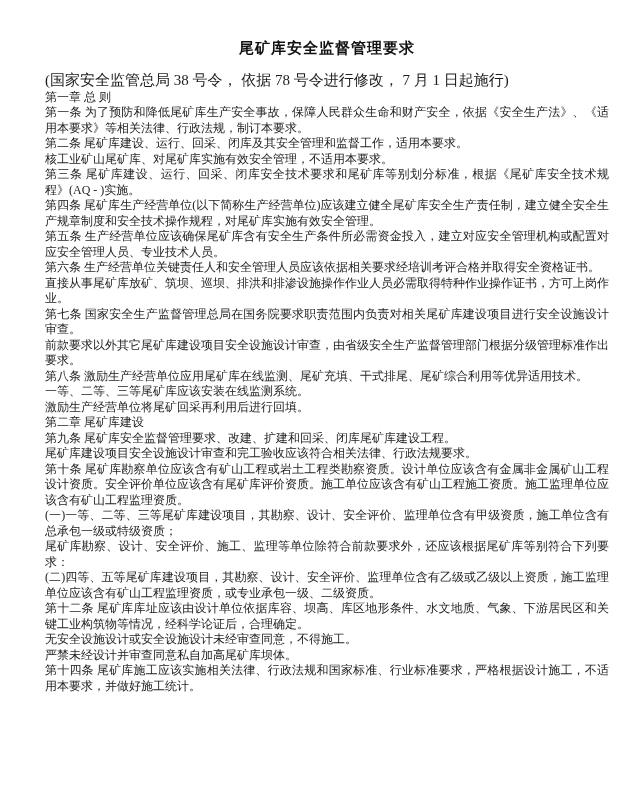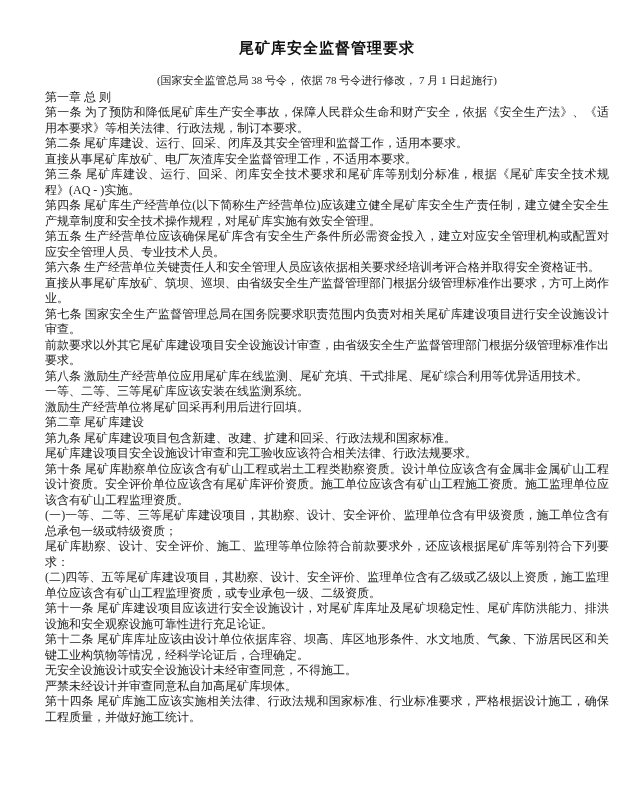--- a/index.html
+++ b/index.html
@@ -23,23 +23,22 @@
     margin: 0;
     font-size: 15px;
     font-weight: bold;
     text-align: center;
     letter-spacing: 1px;
     line-height: 16px;
     color: #111111;
   }
   .doc-subtitle {
     margin: 17px 0 0 0;
-    font-size: 11px;
+    font-size: 15px;
     line-height: 15.5px;
-    text-align: center;
     white-space: nowrap;
   }
   .doc-body {
     margin-top: 1px;
   }
   .para {
     margin: 0;
     font-size: 12px;
     line-height: 15.5px;
     text-align: justify;
@@ -50,37 +49,36 @@
 </head>
 <body>
 
 <div class="page">
   <h1 class="doc-title">尾矿库安全监督管理要求</h1>
   <p class="doc-subtitle">(国家安全监管总局 38 号令， 依据 78 号令进行修改， 7 月 1 日起施行)</p>
   <div class="doc-body" id="doc-body">
       <p class="para">第一章 总 则</p>
       <p class="para">第一条 为了预防和降低尾矿库生产安全事故，保障人民群众生命和财产安全，依据《安全生产法》、《适用本要求》等相关法律、行政法规，制订本要求。</p>
       <p class="para">第二条 尾矿库建设、运行、回采、闭库及其安全管理和监督工作，适用本要求。</p>
-      <p class="para">直接从事尾矿库放矿、电厂灰渣库安全监督管理工作，不适用本要求。</p>
+      <p class="para">核工业矿山尾矿库、对尾矿库实施有效安全管理，不适用本要求。</p>
       <p class="para">第三条 尾矿库建设、运行、回采、闭库安全技术要求和尾矿库等别划分标准，根据《尾矿库安全技术规程》(AQ - )实施。</p>
       <p class="para">第四条 尾矿库生产经营单位(以下简称生产经营单位)应该建立健全尾矿库安全生产责任制，建立健全安全生产规章制度和安全技术操作规程，对尾矿库实施有效安全管理。</p>
       <p class="para">第五条 生产经营单位应该确保尾矿库含有安全生产条件所必需资金投入，建立对应安全管理机构或配置对应安全管理人员、专业技术人员。</p>
       <p class="para">第六条 生产经营单位关键责任人和安全管理人员应该依据相关要求经培训考评合格并取得安全资格证书。</p>
-      <p class="para">直接从事尾矿库放矿、筑坝、巡坝、由省级安全生产监督管理部门根据分级管理标准作出要求，方可上岗作业。</p>
+      <p class="para">直接从事尾矿库放矿、筑坝、巡坝、排洪和排渗设施操作作业人员必需取得特种作业操作证书，方可上岗作业。</p>
       <p class="para">第七条 国家安全生产监督管理总局在国务院要求职责范围内负责对相关尾矿库建设项目进行安全设施设计审查。</p>
       <p class="para">前款要求以外其它尾矿库建设项目安全设施设计审查，由省级安全生产监督管理部门根据分级管理标准作出要求。</p>
       <p class="para">第八条 激励生产经营单位应用尾矿库在线监测、尾矿充填、干式排尾、尾矿综合利用等优异适用技术。</p>
       <p class="para">一等、二等、三等尾矿库应该安装在线监测系统。</p>
       <p class="para">激励生产经营单位将尾矿回采再利用后进行回填。</p>
       <p class="para">第二章 尾矿库建设</p>
-      <p class="para">第九条 尾矿库建设项目包含新建、改建、扩建和回采、行政法规和国家标准。</p>
+      <p class="para">第九条 尾矿库安全监督管理要求、改建、扩建和回采、闭库尾矿库建设工程。</p>
       <p class="para">尾矿库建设项目安全设施设计审查和完工验收应该符合相关法律、行政法规要求。</p>
       <p class="para">第十条 尾矿库勘察单位应该含有矿山工程或岩土工程类勘察资质。设计单位应该含有金属非金属矿山工程设计资质。安全评价单位应该含有尾矿库评价资质。施工单位应该含有矿山工程施工资质。施工监理单位应该含有矿山工程监理资质。</p>
       <p class="para">(一)一等、二等、三等尾矿库建设项目，其勘察、设计、安全评价、监理单位含有甲级资质，施工单位含有总承包一级或特级资质；</p>
       <p class="para">尾矿库勘察、设计、安全评价、施工、监理等单位除符合前款要求外，还应该根据尾矿库等别符合下列要求：</p>
       <p class="para">(二)四等、五等尾矿库建设项目，其勘察、设计、安全评价、监理单位含有乙级或乙级以上资质，施工监理单位应该含有矿山工程监理资质，或专业承包一级、二级资质。</p>
-      <p class="para">第十一条 尾矿库建设项目应该进行安全设施设计，对尾矿库库址及尾矿坝稳定性、尾矿库防洪能力、排洪设施和安全观察设施可靠性进行充足论证。</p>
       <p class="para">第十二条 尾矿库库址应该由设计单位依据库容、坝高、库区地形条件、水文地质、气象、下游居民区和关键工业构筑物等情况，经科学论证后，合理确定。</p>
       <p class="para">无安全设施设计或安全设施设计未经审查同意，不得施工。</p>
       <p class="para">严禁未经设计并审查同意私自加高尾矿库坝体。</p>
-      <p class="para">第十四条 尾矿库施工应该实施相关法律、行政法规和国家标准、行业标准要求，严格根据设计施工，确保工程质量，并做好施工统计。</p>
+      <p class="para">第十四条 尾矿库施工应该实施相关法律、行政法规和国家标准、行业标准要求，严格根据设计施工，不适用本要求，并做好施工统计。</p>
     </div>
 </div>
 
 </body></html>

